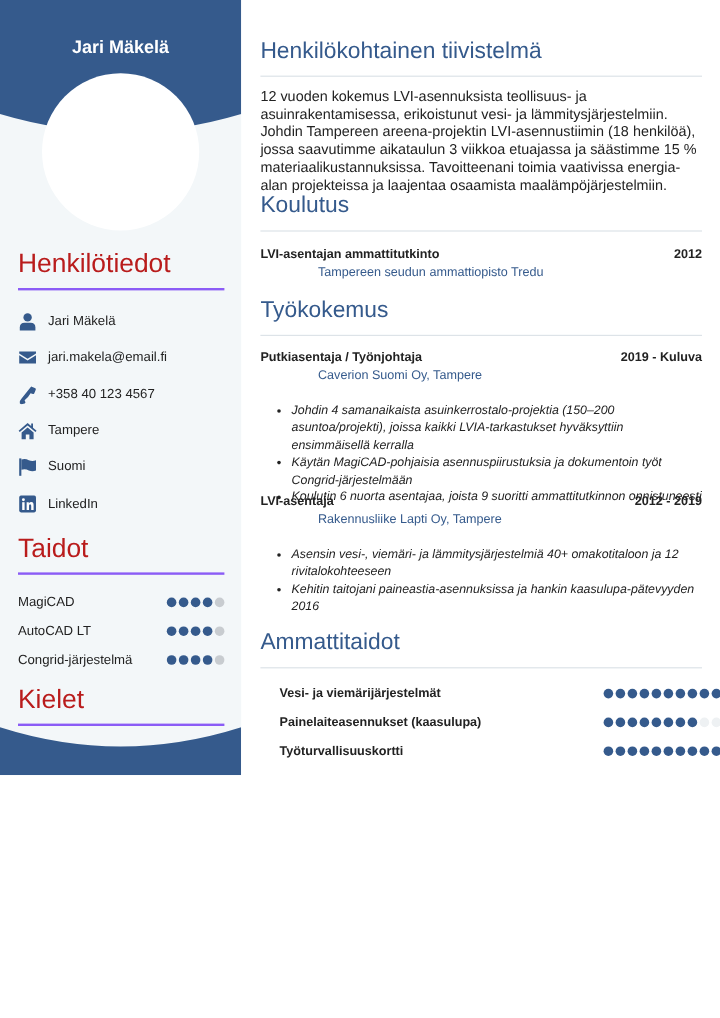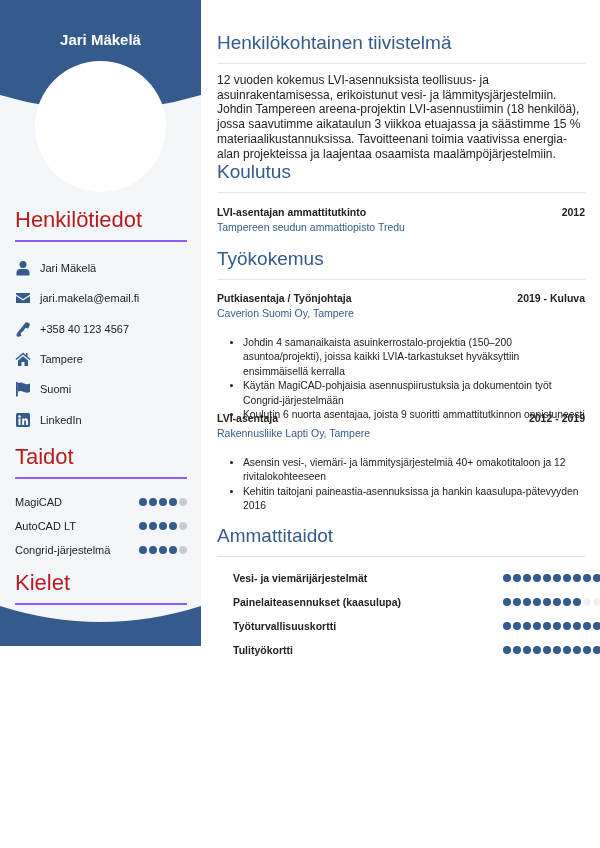--- a/index.html
+++ b/index.html
@@ -23,22 +23,22 @@
   .rating-item { display: flex; justify-content: space-between; align-items: center; height: 24px; font-size: 11px; text-align: center; }
   .dots { display: flex; gap: 2px; }
   .dot { width: 8px; height: 8px; border-radius: 50%; background: #c8ccd0; }
   .dot.on { background: #355a8c; }
 
   .main { position: absolute; left: 217px; top: 0; width: 368px; }
   .main-heading { color: #355a8c; font-size: 19px; padding-bottom: 9px; border-bottom: 1px solid #dde3e8; position: absolute; left: 0; width: 368px; }
   .summary { position: absolute; left: 0; top: 73px; width: 368px; font-size: 12px; line-height: 14.7px; color: #222; }
   .entry { position: absolute; left: 0; width: 368px; }
   .entry-head { display: flex; justify-content: space-between; font-size: 10.5px; font-weight: bold; color: #222; }
-  .entry-sub { font-size: 10.5px; color: #355a8c; margin-top: 3px; }
-  .bullets { margin-top: 17px; padding-left: 26px; font-size: 10.3px; line-height: 14.3px; color: #222; }
+  .entry-sub { font-size: 10.5px; color: #355a8c; margin-top: 3px; margin-left: 48px; }
+  .bullets { margin-top: 17px; padding-left: 26px; font-size: 10.3px; line-height: 14.3px; color: #222; font-style: italic; }
   .bullets li { margin-bottom: 0.5px; }
 
   .skill-list { position: absolute; left: 16px; top: 566px; width: 368px; }
   .skill-row { display: flex; justify-content: space-between; align-items: center; height: 24px; font-size: 10.5px; font-weight: bold; }
   .skill-row .dots { gap: 2px; }
   .skill-row .dot { width: 8px; height: 8px; }
   .skill-row .dot.faint { background: #eef1f3; }
 </style>
 </head>
 <body>
@@ -268,29 +268,14 @@
           <span class="dot on"></span>
           <span class="dot on"></span>
           <span class="dot on"></span>
           <span class="dot on"></span>
           <span class="dot on"></span>
           <span class="dot on"></span>
           <span class="dot on"></span>
           <span class="dot on"></span>
         </span>
     </div>
-    <div class="skill-row">
-      <span>Tulityökortti</span>
-      <span class="dots">
-          <span class="dot on"></span>
-          <span class="dot on"></span>
-          <span class="dot on"></span>
-          <span class="dot on"></span>
-          <span class="dot on"></span>
-          <span class="dot on"></span>
-          <span class="dot on"></span>
-          <span class="dot on"></span>
-          <span class="dot on"></span>
-          <span class="dot on"></span>
-        </span>
-    </div>
   </div>
 </div>
 
 </body></html>

